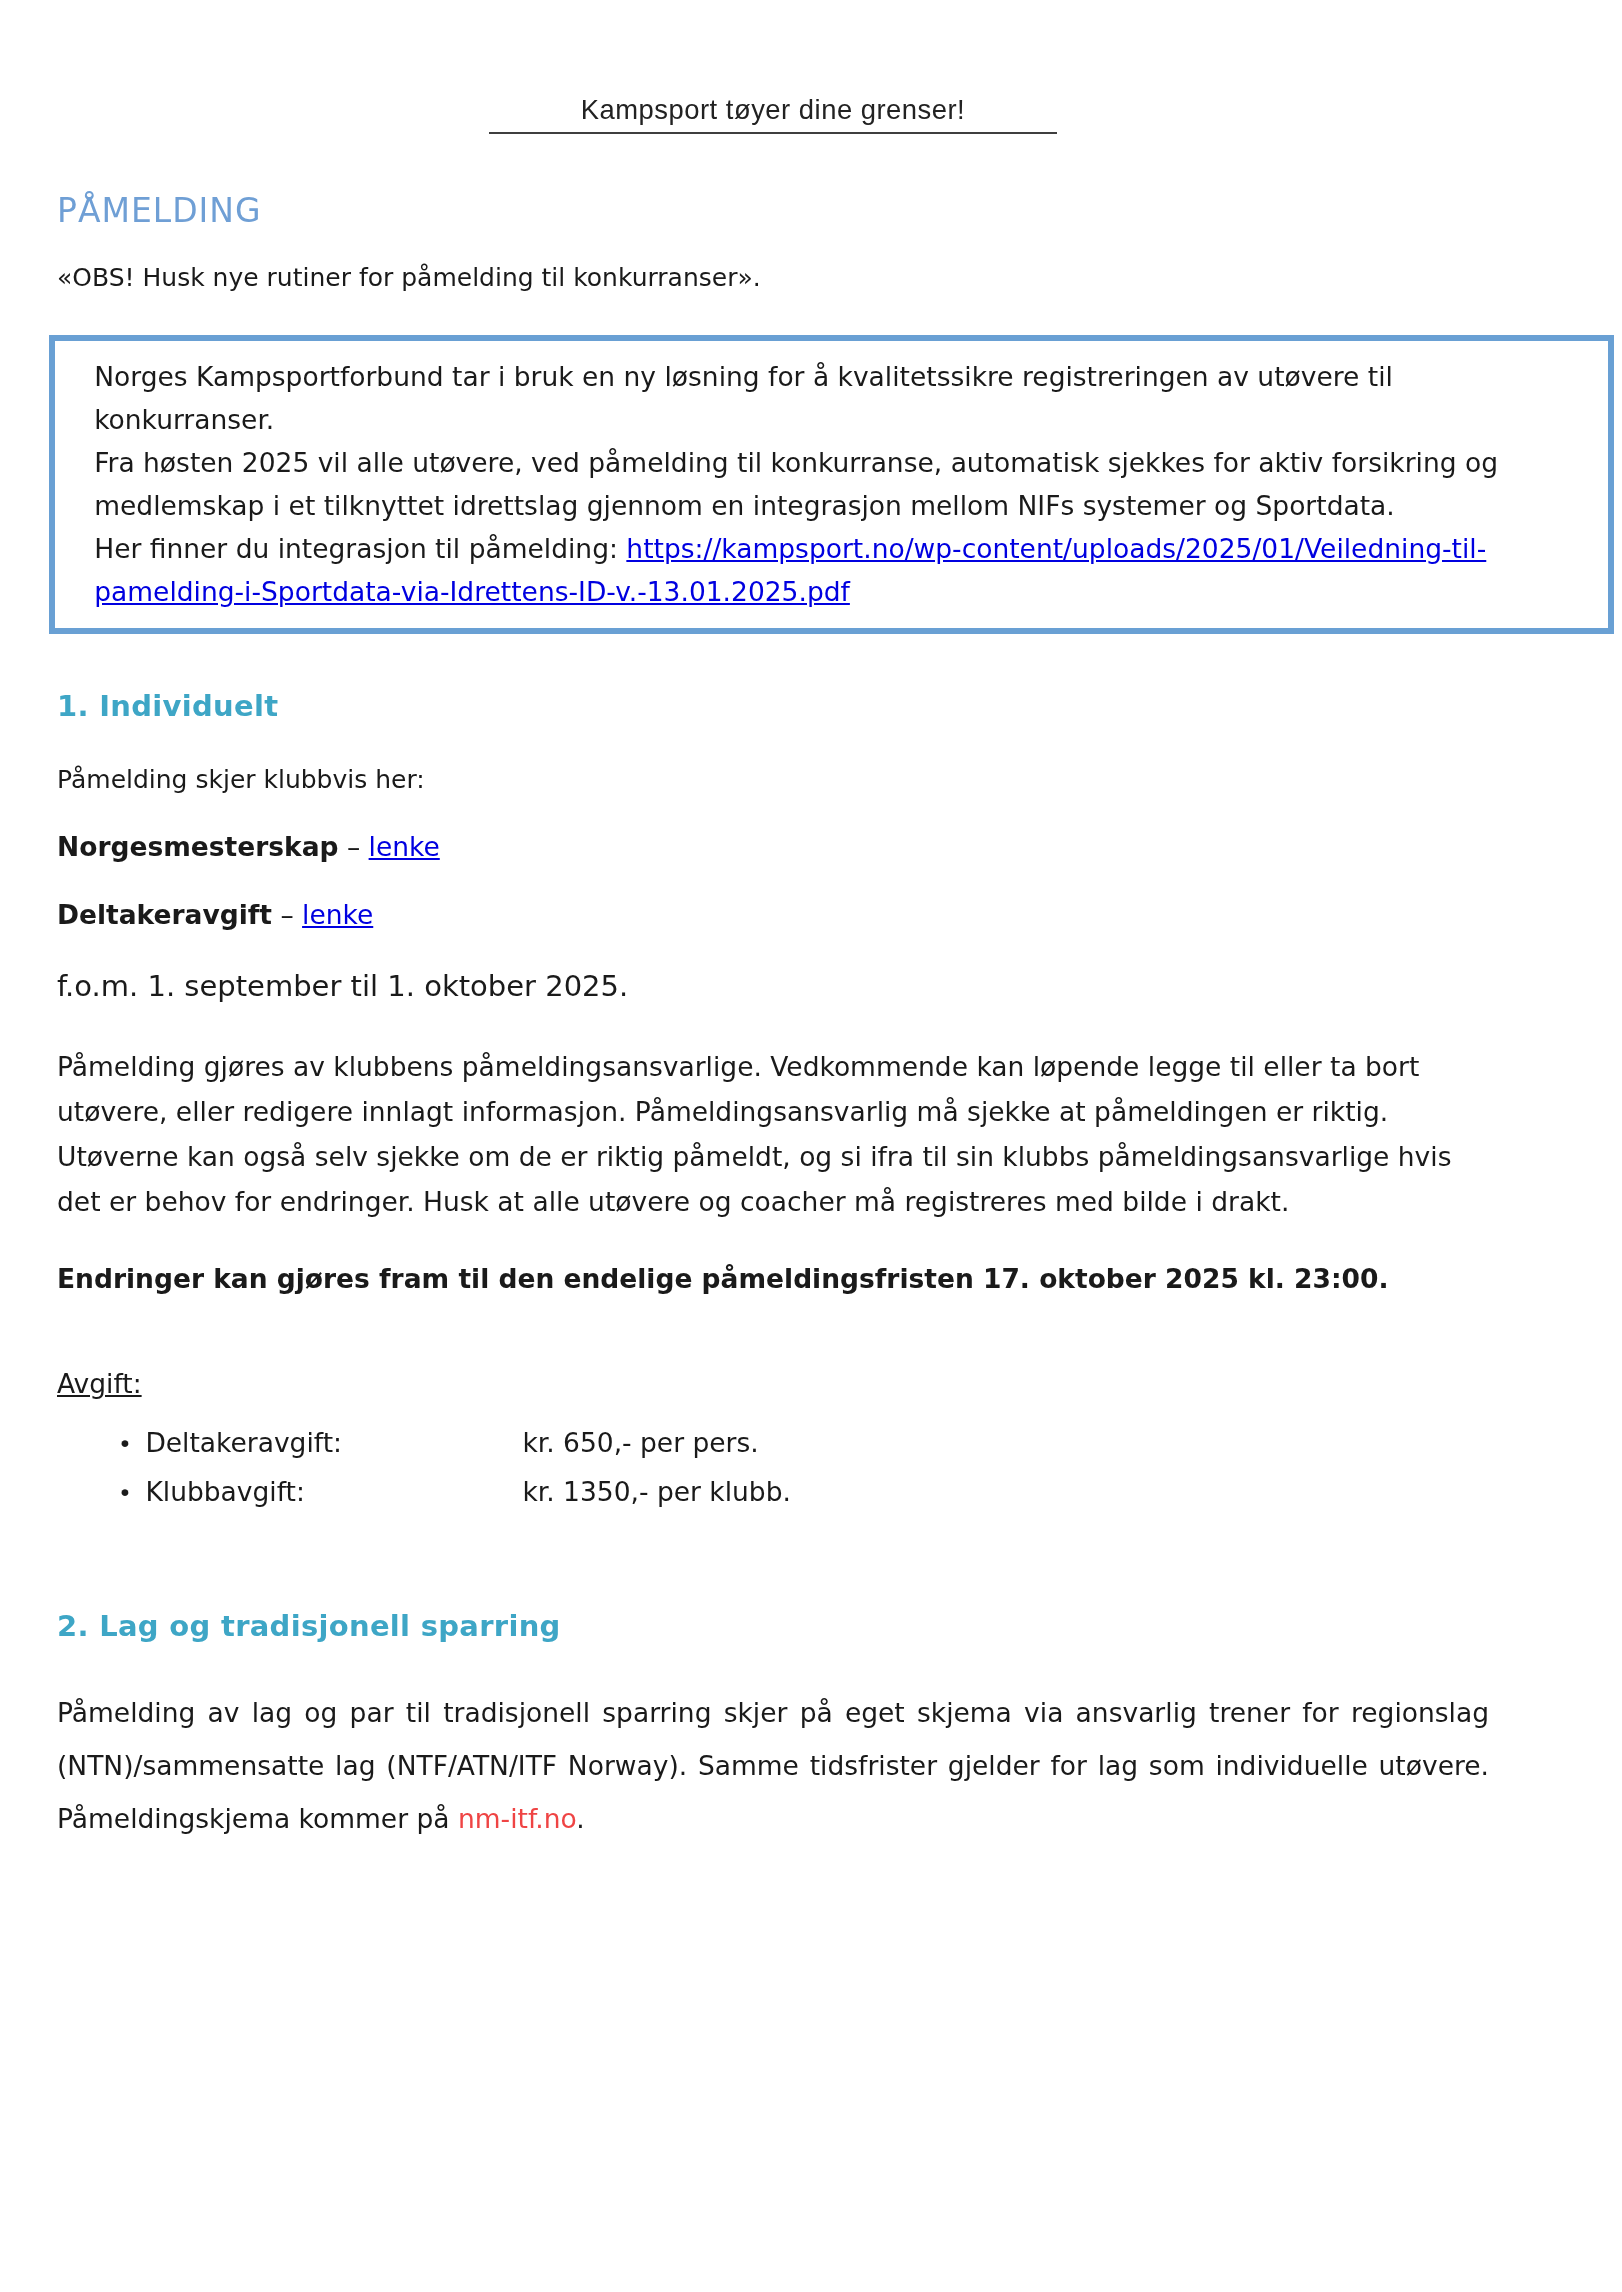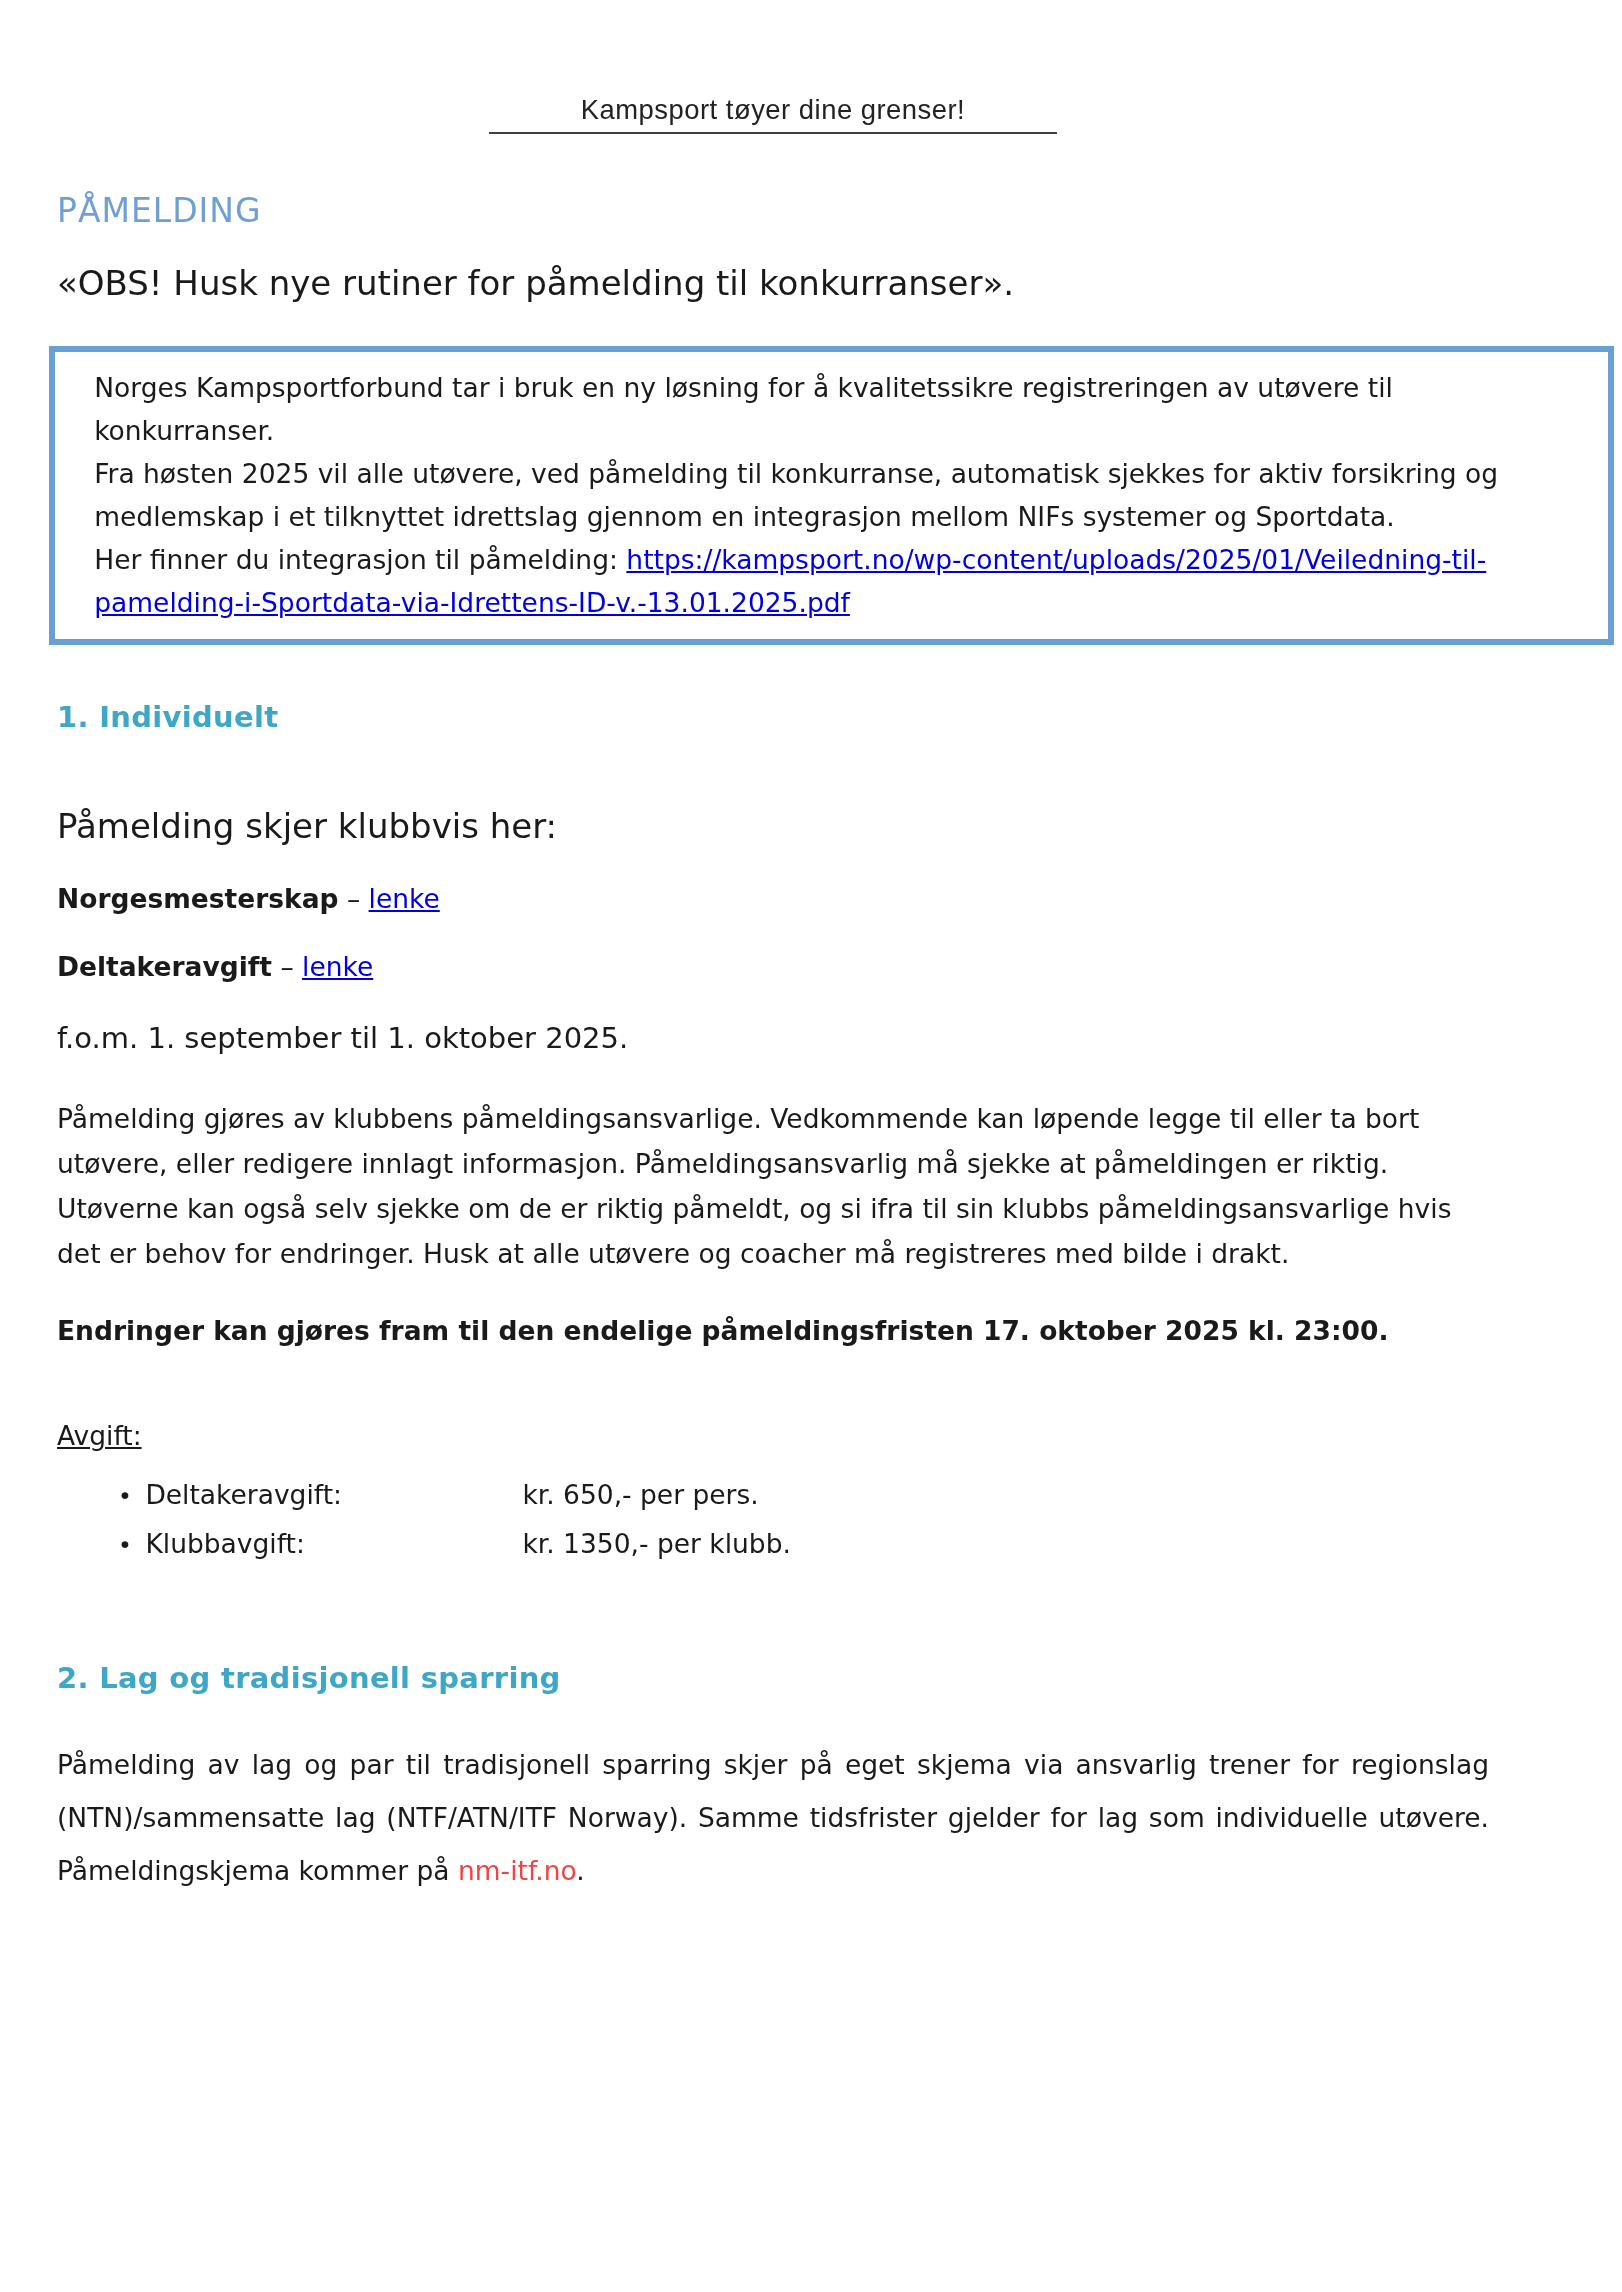--- a/index.html
+++ b/index.html
@@ -51,22 +51,22 @@
   .info-box a { color: #0000e0; text-decoration: underline; overflow-wrap: break-word; }
   
   .sec-heading {
     font-size: 29px;
     font-weight: bold;
     color: #3ea6c6;
     letter-spacing: 0.3px;
   }
   .sec1-heading { margin-top: 55px; }
   .sec2-heading { margin-top: 92px; }
-  .body-line { font-size: 34px; }
-  .intro { margin-top: 72px; }
+  .body-line { font-size: 25px; }
+  .intro { margin-top: 42px; }
   .link-line { margin-top: 37px; font-size: 26.5px; }
   .link-line .lbl { font-weight: bold; }
   .link-line a, .nb-line u, .fees-heading { color: inherit; }
   a.std-link { color: #0000e0; text-decoration: underline; }
   .period { margin-top: 39px; font-size: 29px; }
   .para { margin-top: 41px; font-size: 26.5px; line-height: 45px; }
   .deadline { margin-top: 33px; font-size: 26.5px; font-weight: bold; line-height: 44px; }
   .fees-heading {
     margin-top: 67px;
     font-size: 26.5px;

